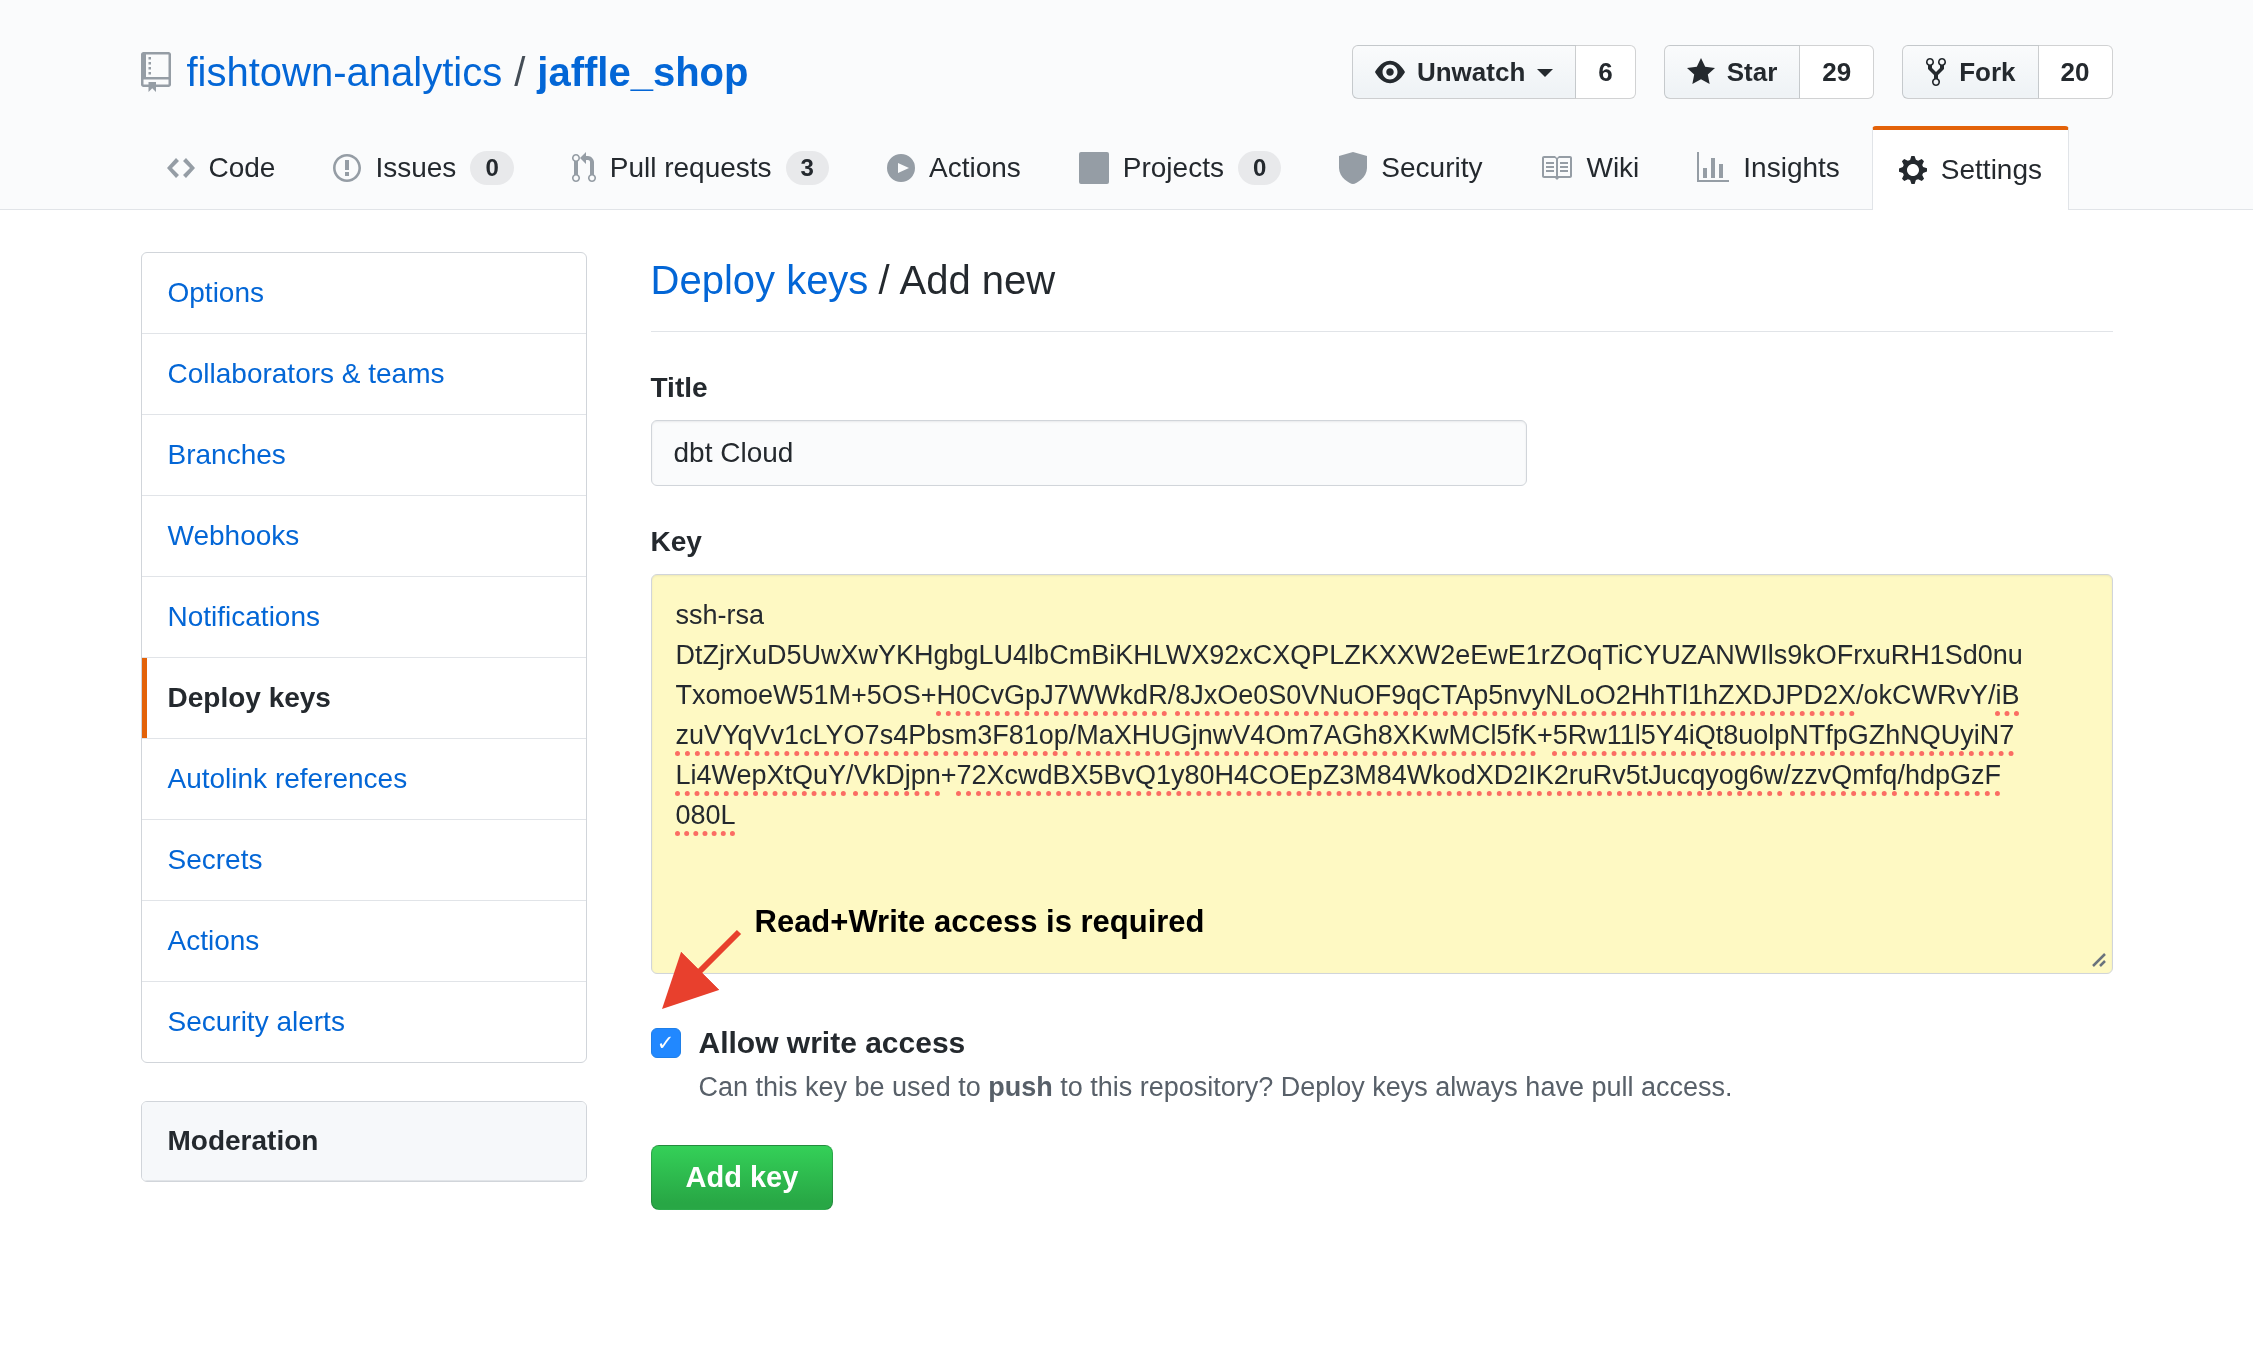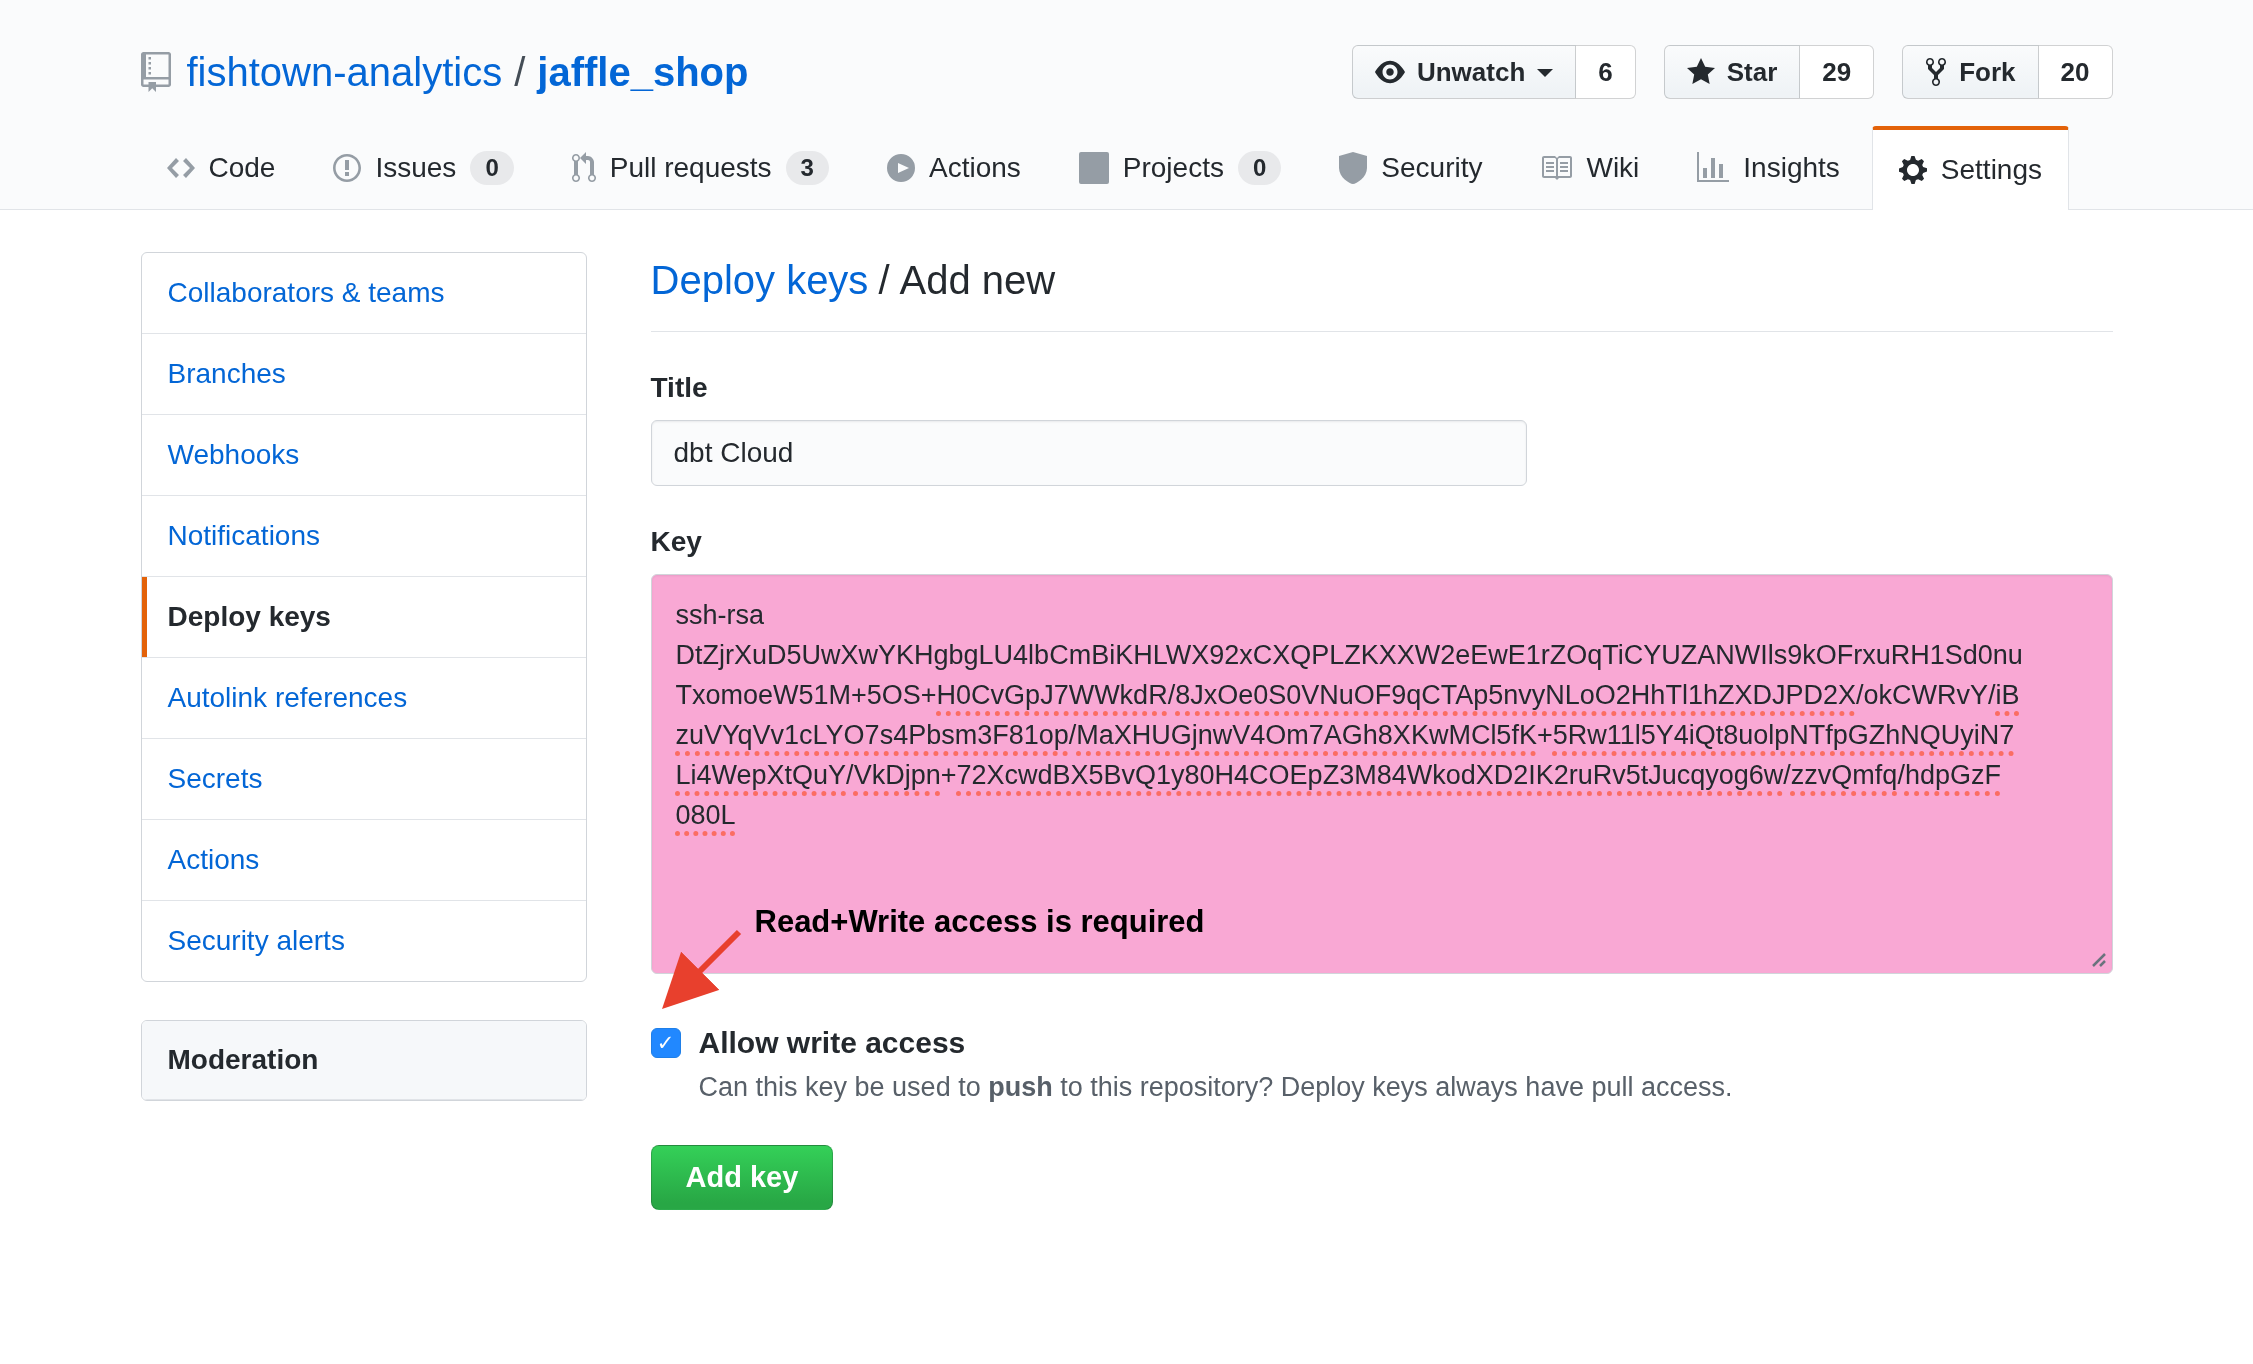--- a/index.html
+++ b/index.html
@@ -81,21 +81,21 @@
   .text-input {
     width:876px; height:66px; padding:0 22px; font-size:28px; color:#24292e;
     font-family:"Liberation Sans","DejaVu Sans",sans-serif;
     background:#fafbfc; border:1px solid #d1d5da; border-radius:6px;
     box-shadow:inset 0 1px 2px rgba(27,31,35,.075); outline:none;
   }
 
   .key-area { position:relative; }
   .key-box {
     position:relative; width:100%; height:400px; padding:20px 24px;
-    background:#f9a8d4; border:1px solid #d1d5da; border-radius:6px;
+    background:#fef9c3; border:1px solid #d1d5da; border-radius:6px;
     box-shadow:inset 0 1px 2px rgba(27,31,35,.075);
     font-size:27px; line-height:40px; color:#24292e; overflow:hidden; cursor:text;
   }
   .key-line { white-space:nowrap; }
   .key-line .u {
     text-decoration:underline; text-decoration-style:dotted; text-decoration-color:#fb6d63;
     text-decoration-thickness:4.5px; text-underline-offset:7px;
   }
   .gripper { position:absolute; right:5px; bottom:5px; cursor:nwse-resize; }
 
@@ -224,20 +224,21 @@
           <path d="M14 8.77v-1.6l-1.94-.64-.45-1.09.88-1.84-1.13-1.13-1.81.91-1.09-.45-.69-1.92h-1.6l-.63 1.94-1.11.45-1.84-.88-1.13 1.13.91 1.81-.45 1.09L0 7.23v1.59l1.94.64.45 1.09-.88 1.84 1.13 1.13 1.81-.91 1.09.45.69 1.92h1.59l.63-1.94 1.11-.45 1.84.88 1.13-1.13-.92-1.81.47-1.09L14 8.75v.02zM7 11c-1.66 0-3-1.34-3-3s1.34-3 3-3 3 1.34 3 3-1.34 3-3 3z"></path>
         </svg>
       <span>Settings</span>
     </a>
   </nav>
 </header>
 
 <div class="content">
   <aside class="sidebar">
     <nav class="menu">
+      <a href="#" class="menu-item">Options</a>
       <a href="#" class="menu-item">Collaborators &amp; teams</a>
       <a href="#" class="menu-item">Branches</a>
       <a href="#" class="menu-item">Webhooks</a>
       <a href="#" class="menu-item">Notifications</a>
       <a href="#" class="menu-item active">Deploy keys</a>
       <a href="#" class="menu-item">Autolink references</a>
       <a href="#" class="menu-item">Secrets</a>
       <a href="#" class="menu-item">Actions</a>
       <a href="#" class="menu-item">Security alerts</a>
     </nav>

